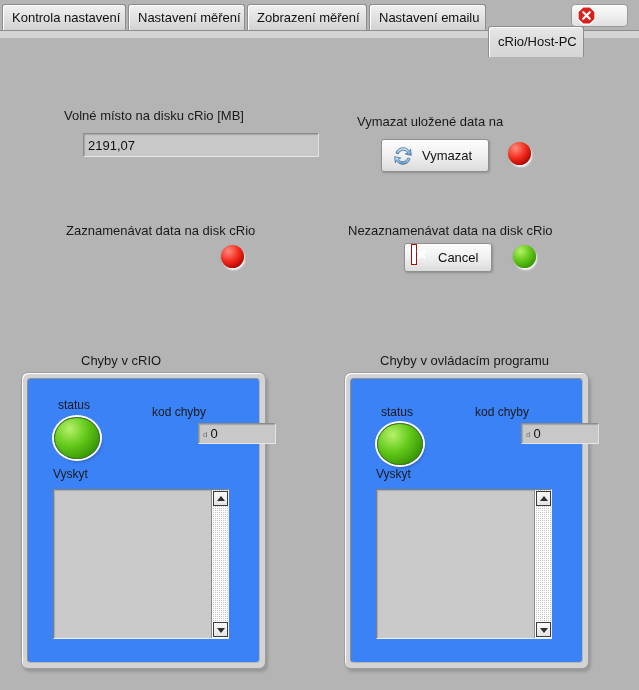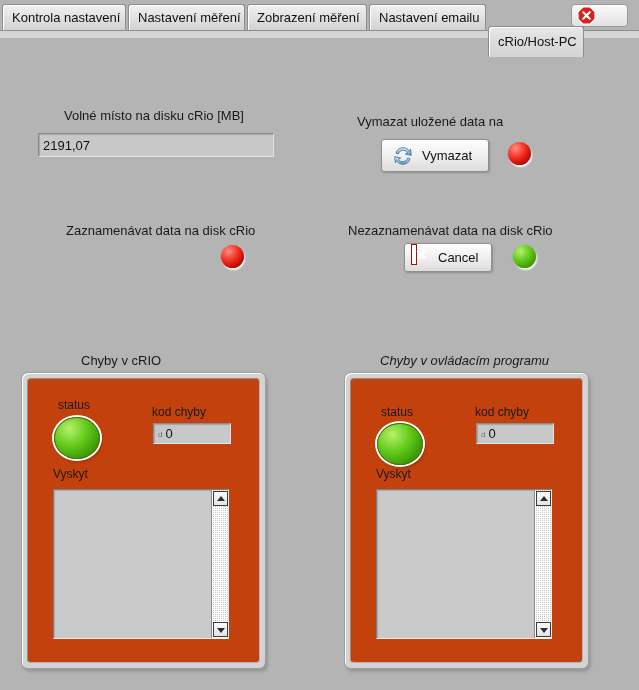--- a/index.html
+++ b/index.html
@@ -107,20 +107,21 @@
     border: 1px solid #8c8c8c;
     border-right-color: #e2e2e2;
     border-bottom-color: #e6e6e6;
     box-shadow: inset 1px 1px 1px rgba(0,0,0,0.18);
     font-size: 13px;
     color: #111;
     padding-left: 4px;
     line-height: 1;
     display: flex;
     align-items: center;
+    margin-left: 45px;
   }
   .radix {
     font-size: 8px;
     color: #6f6f6f;
     margin-right: 3px;
     line-height: 1;
     position: relative;
     top: 1px;
   }
 
@@ -202,21 +203,21 @@
     border: 1px solid #9e9e9e;
     box-shadow: inset 1px 1px 0 #ffffff, 2px 3px 3px rgba(0,0,0,0.16);
   }
   .cluster-inner {
     position: absolute;
     left: 5px; top: 5px; right: 5px; bottom: 5px;
     border-radius: 4px;
     border: 1px solid #b5b5b5;
     border-top-color: #8f8f8f;
     border-left-color: #8f8f8f;
-    background: #c2410c;
+    background: #3b82f6;
     box-sizing: border-box;
   }
 
   
   .strbox {
     position: absolute;
     box-sizing: border-box;
     background: #cacaca;
     border: 1px solid #7e7e7e;
     border-right-color: #eeeeee;
@@ -320,21 +321,21 @@
                 <span class="arw"></span>
               </div>
             <div class="sbtn down">
                 <span class="arw"></span>
               </div>
           </div>
         </div>
       </div>
     </div>
 
-    <div class="lbl" style="left:380px; top:315px;font-style:italic;">Chyby v ovládacím programu</div>
+    <div class="lbl" style="left:380px; top:315px;">Chyby v ovládacím programu</div>
     <div class="cluster" style="left:344px; top:334px; width:245px; height:297px;">
       <div class="cluster-inner">
         <div class="lbl lbl-sm" style="left:30px; top:26px;">status</div>
         <div class="led green big" style="left:26px; top:44px; width:44px; height:40px;"></div>
 
         <div class="lbl lbl-sm" style="left:124px; top:26px;">kod chyby</div>
         <div class="field" style="left:125px; top:44px; width:78px; height:21px;">
           <span class="radix">d</span>
           <span>0</span>
         </div>

